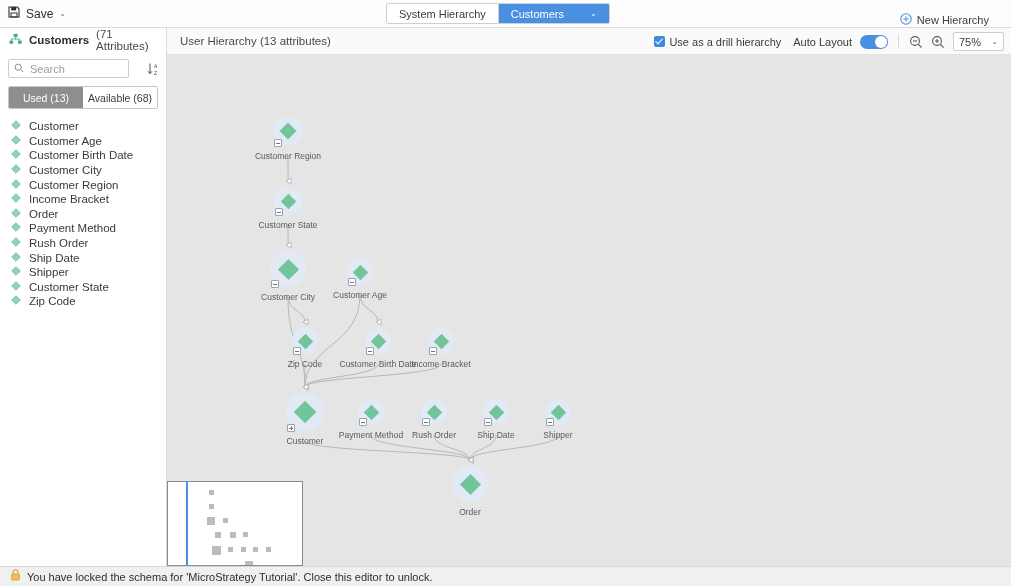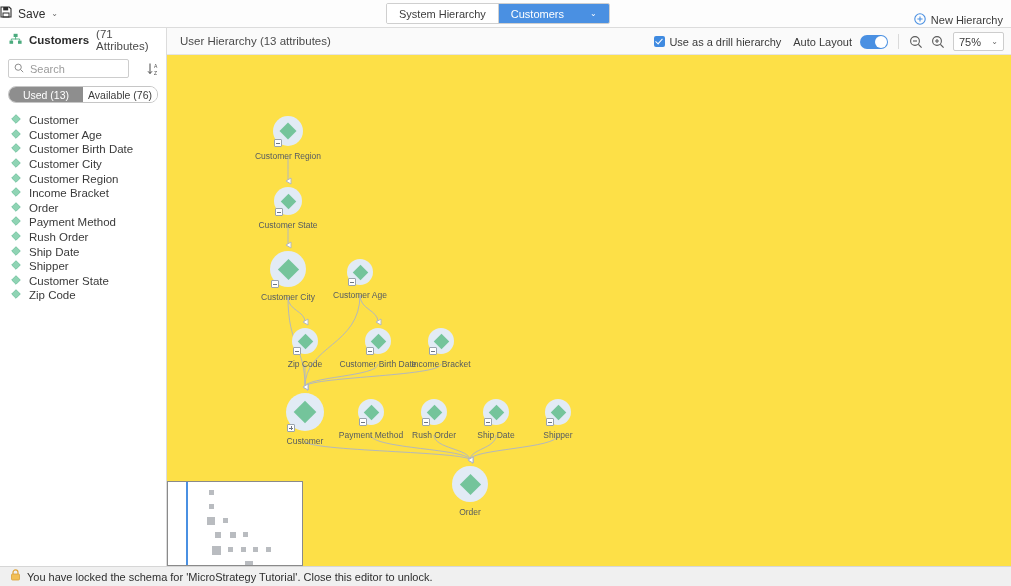--- a/index.html
+++ b/index.html
@@ -15,40 +15,40 @@
   #app { position: relative; width: 1011px; height: 586px; }
 
   
   .topbar {
     position: absolute; top: 0; left: 0; width: 1011px; height: 28px;
     background: #fdfdfd; border-bottom: 1px solid #dcdcdc;
     display: flex; align-items: center;
   }
   .save-group {
     display: flex; align-items: center; gap: 6px;
-    height: 28px; cursor: pointer;
+    padding-left: 8px; height: 28px; cursor: pointer;
   }
   .save-label { font-size: 12px; color: #2e2e2e; }
   .caret { font-size: 8px; color: #6a6a6a; line-height: 1; }
   .tabset {
     position: absolute; left: 386px; top: 3px;
     display: flex; height: 21px;
     border: 1px solid #cfcfcf; border-radius: 2px; overflow: hidden;
   }
   .tab {
     display: flex; align-items: center; justify-content: center;
     height: 19px; padding: 0 12px; font-size: 11px;
     background: #ffffff; color: #3c3c3c; cursor: pointer;
     border-right: 1px solid #cfcfcf; white-space: nowrap;
   }
   .tab:last-child { border-right: none; }
   .tab.active { background: #4a90e2; color: #ffffff; }
   .tab .tcaret { margin-left: 26px; font-size: 8px; }
   .new-hier {
-    position: absolute; right: 8px; top: 0; height: 40px;
+    position: absolute; right: 22px; top: 0; height: 40px;
     display: flex; align-items: center; gap: 5px; cursor: pointer;
     font-size: 11px; color: #3c3c3c;
   }
 
   
   .sidebar {
     position: absolute; top: 28px; left: 0; width: 167px; height: 538px;
     background: #ffffff; border-right: 1px solid #dcdcdc;
   }
   .side-row {
@@ -72,40 +72,40 @@
   .search-input {
     border: none; outline: none; background: transparent;
     font-family: "Liberation Sans", sans-serif;
     font-size: 11px; color: #3a3a3a; width: 100px; height: 17px;
   }
   .search-input::placeholder { color: #9b9b9b; }
   .sort-btn { cursor: pointer; display: flex; align-items: center; }
 
   .segctl {
     display: flex; margin: 8px 8px 0 8px;
-    border: 1px solid #c6c6c6; border-radius: 8px; overflow: hidden;
-    height: 17px;
+    border: 1px solid #c6c6c6; border-radius: 2px; overflow: hidden;
+    height: 23px;
   }
   .seg {
     flex: 1; display: flex; align-items: center; justify-content: center;
     font-size: 10.5px; cursor: pointer; background: #ffffff; color: #3c3c3c;
   }
   .seg.active { background: #8e8e8e; color: #ffffff; }
 
   .attr-list { margin-top: 10px; }
   .attr-item {
     display: flex; align-items: center; gap: 8px;
     height: 14.6px; padding-left: 11px; font-size: 11.5px;
     color: #3a3a3a; cursor: pointer;
   }
 
   
   .canvas-wrap {
     position: absolute; top: 28px; left: 167px;
-    width: 844px; height: 538px; background: #fde047;
+    width: 844px; height: 538px; background: #e5e5e5;
   }
   .canvas-header {
     position: relative; height: 27px; width: 844px;
     background: #fafafa; border-bottom: 1px solid #e4e4e4;
     display: flex; align-items: center;
   }
   .ch-title { padding-left: 13px; font-size: 11.5px; color: #4a4a4a; }
   .ch-right {
     position: absolute; right: 7px; top: 0; height: 27px;
     display: flex; align-items: center; gap: 8px;
@@ -258,21 +258,21 @@
           <text x="7" y="12.5" font-size="5" fill="#4a4a4a" font-family="Liberation Sans, sans-serif">Z</text>
         </svg>
       </div>
     </div>
 
     <div class="segctl">
       <div class="seg active">
         <span>Used (13)</span>
       </div>
       <div class="seg">
-        <span>Available (76)</span>
+        <span>Available (68)</span>
       </div>
     </div>
 
     <div class="attr-list">
         <div class="attr-item">
           <span><svg width="10" height="10" viewBox="0 0 10 10">
               <path d="M5 0.7L9.3 5 5 9.3 0.7 5z" fill="#8fd4b4" stroke="#5cb98f" stroke-width="0.7"></path>
             </svg></span>
           <span>Customer</span>
         </div>

